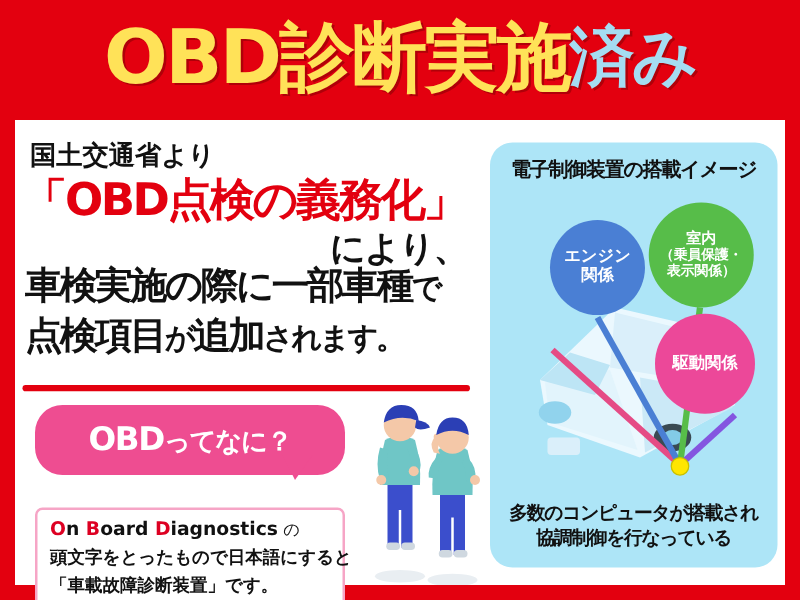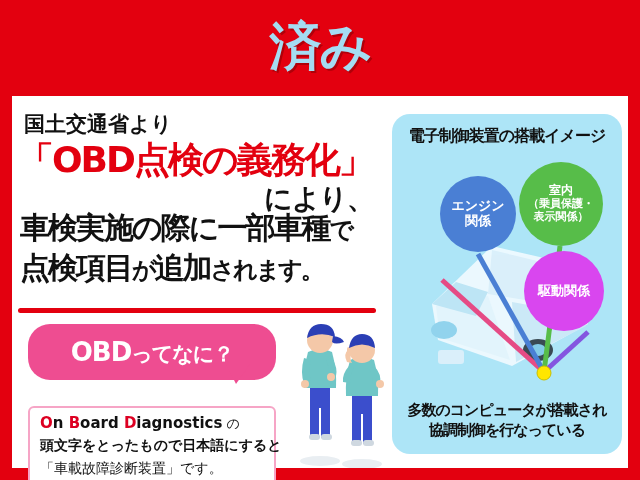--- a/index.html
+++ b/index.html
@@ -102,21 +102,21 @@
     font-size:15px;font-weight:bold;color:#111;white-space:nowrap;
   }
   .info-l1 .cap{color:#dd0022;}
   .info-l1 .no{font-weight:normal;font-size:13px;}
   .info-l2{
     position:absolute;left:10px;top:29px;
     font-size:14px;color:#111;white-space:nowrap;font-weight:bold;
   }
   .info-l3{
     position:absolute;left:10px;top:52px;
-    font-size:14px;color:#111;white-space:nowrap;font-weight:normal;
+    font-size:14px;color:#111;white-space:nowrap;font-weight:bold;
   }
 
   
   .people{position:absolute;left:280px;top:218px;width:100px;height:154px;}
 
   
   .panel{
     position:absolute;left:380px;top:18px;width:230px;height:340px;
     background:#ade5f7;border-radius:18px;overflow:hidden;
   }
@@ -131,29 +131,30 @@
   }
   .car-svg{position:absolute;left:0;top:40px;}
   .bub{
     position:absolute;border-radius:50%;
     display:flex;align-items:center;justify-content:center;
     text-align:center;color:#fff;font-weight:bold;line-height:1.15;
   }
   .bub-engine{left:48px;top:62px;width:76px;height:76px;background:#4a7fd4;font-size:13px;}
   .bub-room{left:127px;top:48px;width:84px;height:84px;background:#57bd49;font-size:12px;}
   .bub-brake{left:-6px;top:125px;width:78px;height:78px;background:#e54b85;font-size:13px;}
-  .bub-drive{left:132px;top:137px;width:80px;height:80px;background:#d946ef;font-size:13px;}
+  .bub-drive{left:132px;top:137px;width:80px;height:80px;background:#ec4899;font-size:13px;}
   .bub small{font-size:11px;display:block;}
 </style>
 </head>
 <body>
 
 <div id="banner">
 
   <div class="header">
+    <span class="hdr-main">OBD診断実施</span>
     <span class="hdr-sumi">済み</span>
   </div>
 
   <div class="stage">
 
     <div class="left">
       <div class="l-line1">国土交通省より</div>
       <div class="l-quote">「OBD点検の義務化」</div>
       <div class="l-niyori">により、</div>
 

